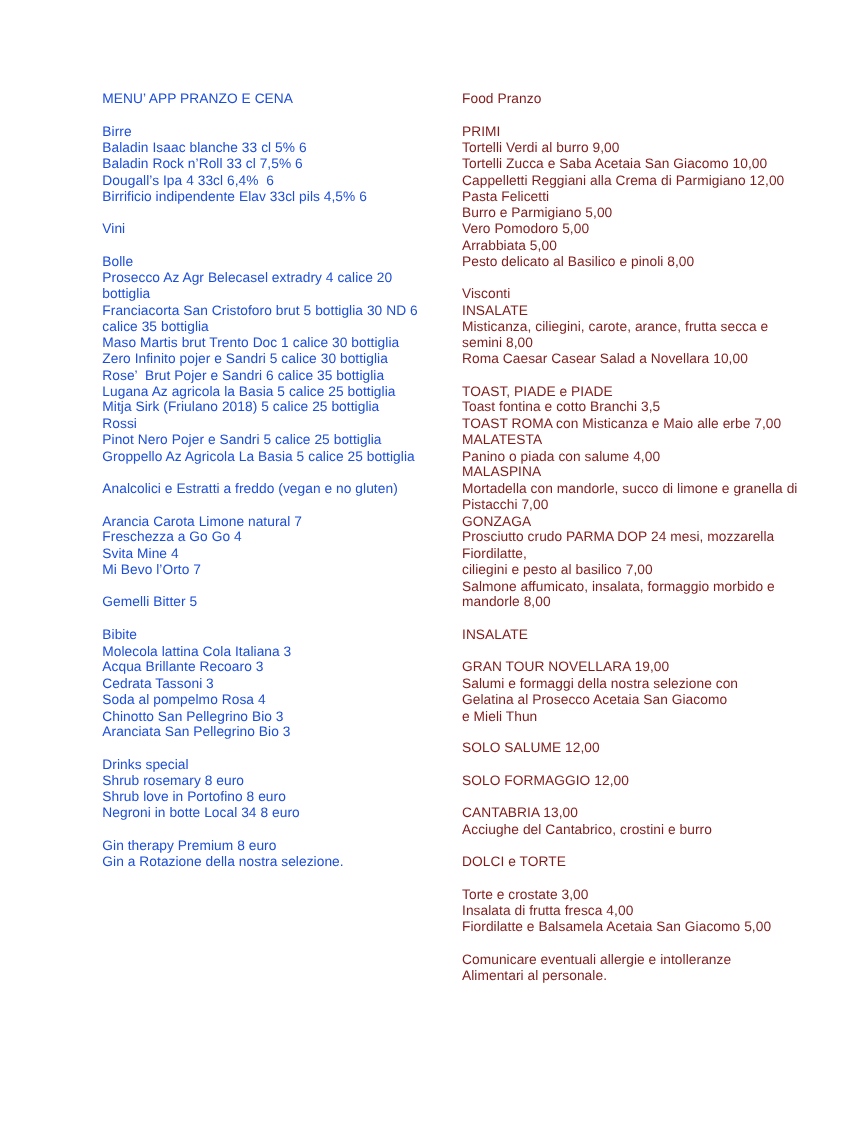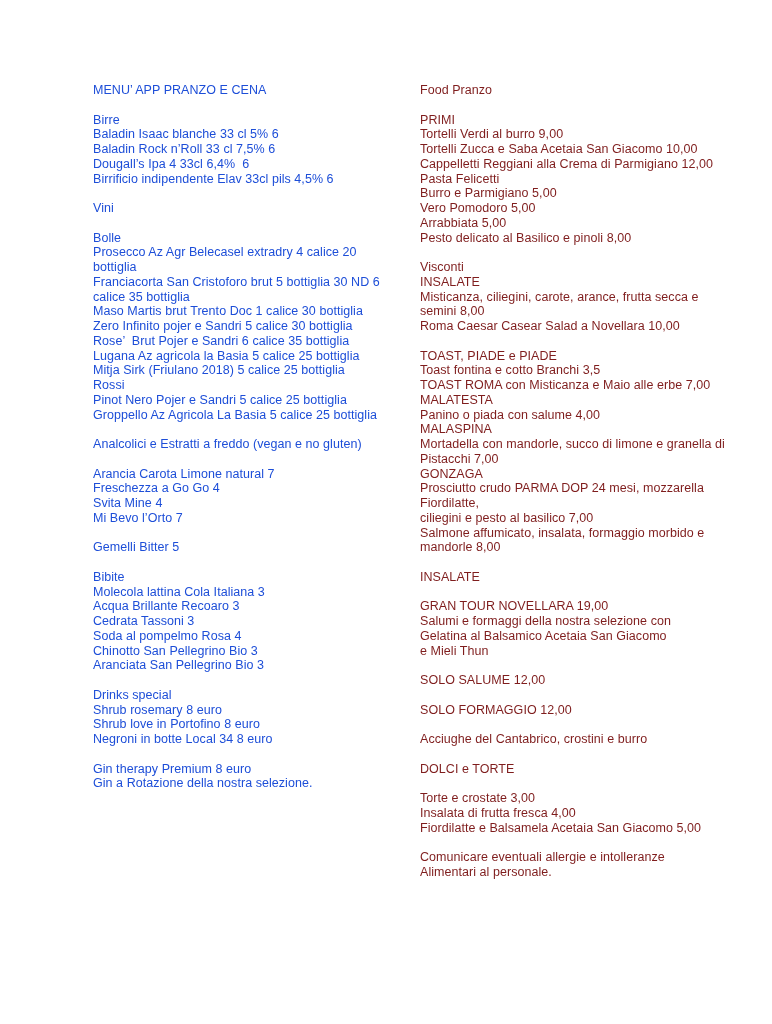--- a/index.html
+++ b/index.html
@@ -122,27 +122,28 @@
       <div class="line">Prosciutto crudo PARMA DOP 24 mesi, mozzarella</div>
       <div class="line">Fiordilatte,</div>
       <div class="line">ciliegini e pesto al basilico 7,00</div>
       <div class="line">Salmone affumicato, insalata, formaggio morbido e</div>
       <div class="line">mandorle 8,00</div>
       <div class="line blank"></div>
       <div class="line">INSALATE</div>
       <div class="line blank"></div>
       <div class="line">GRAN TOUR NOVELLARA 19,00</div>
       <div class="line">Salumi e formaggi della nostra selezione con</div>
-      <div class="line">Gelatina al Balsamico Acetaia San Giacomo</div>
+      <div class="line">Gelatina al Prosecco Acetaia San Giacomo</div>
       <div class="line">e Mieli Thun</div>
       <div class="line blank"></div>
       <div class="line">SOLO SALUME 12,00</div>
       <div class="line blank"></div>
       <div class="line">SOLO FORMAGGIO 12,00</div>
       <div class="line blank"></div>
+      <div class="line">CANTABRIA 13,00</div>
       <div class="line">Acciughe del Cantabrico, crostini e burro</div>
       <div class="line blank"></div>
       <div class="line">DOLCI e TORTE</div>
       <div class="line blank"></div>
       <div class="line">Torte e crostate 3,00</div>
       <div class="line">Insalata di frutta fresca 4,00</div>
       <div class="line">Fiordilatte e Balsamela Acetaia San Giacomo 5,00</div>
       <div class="line blank"></div>
       <div class="line">Comunicare eventuali allergie e intolleranze</div>
       <div class="line">Alimentari al personale.</div>

